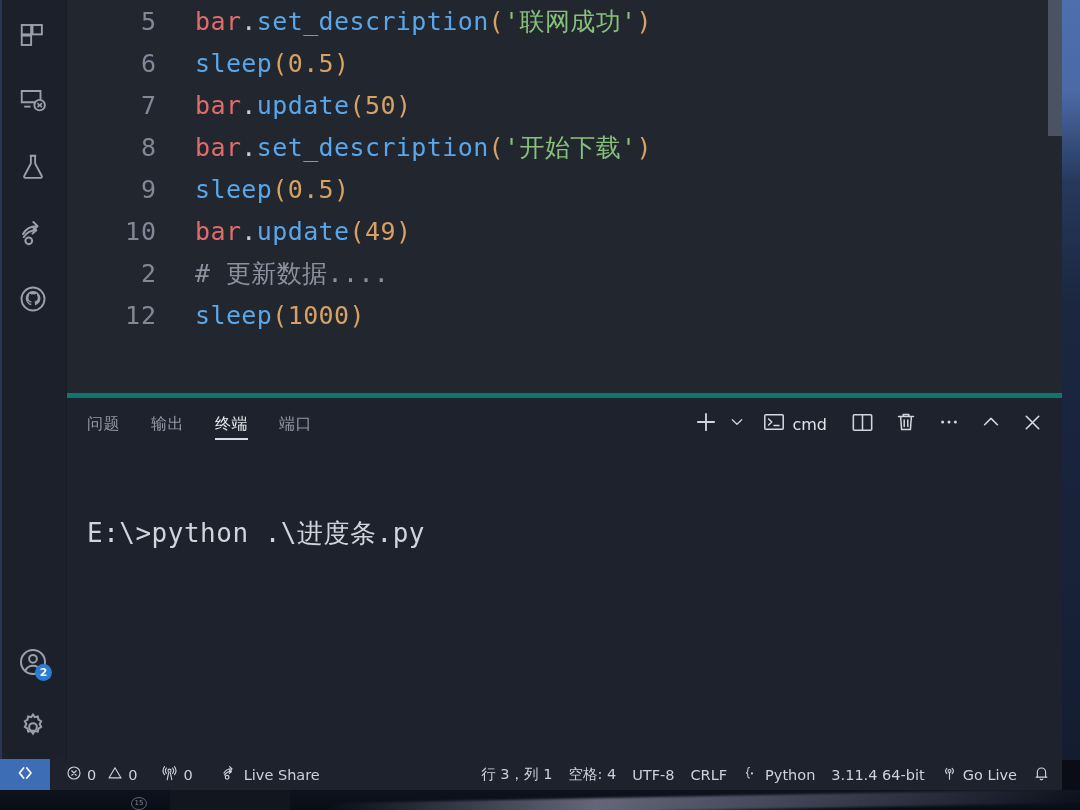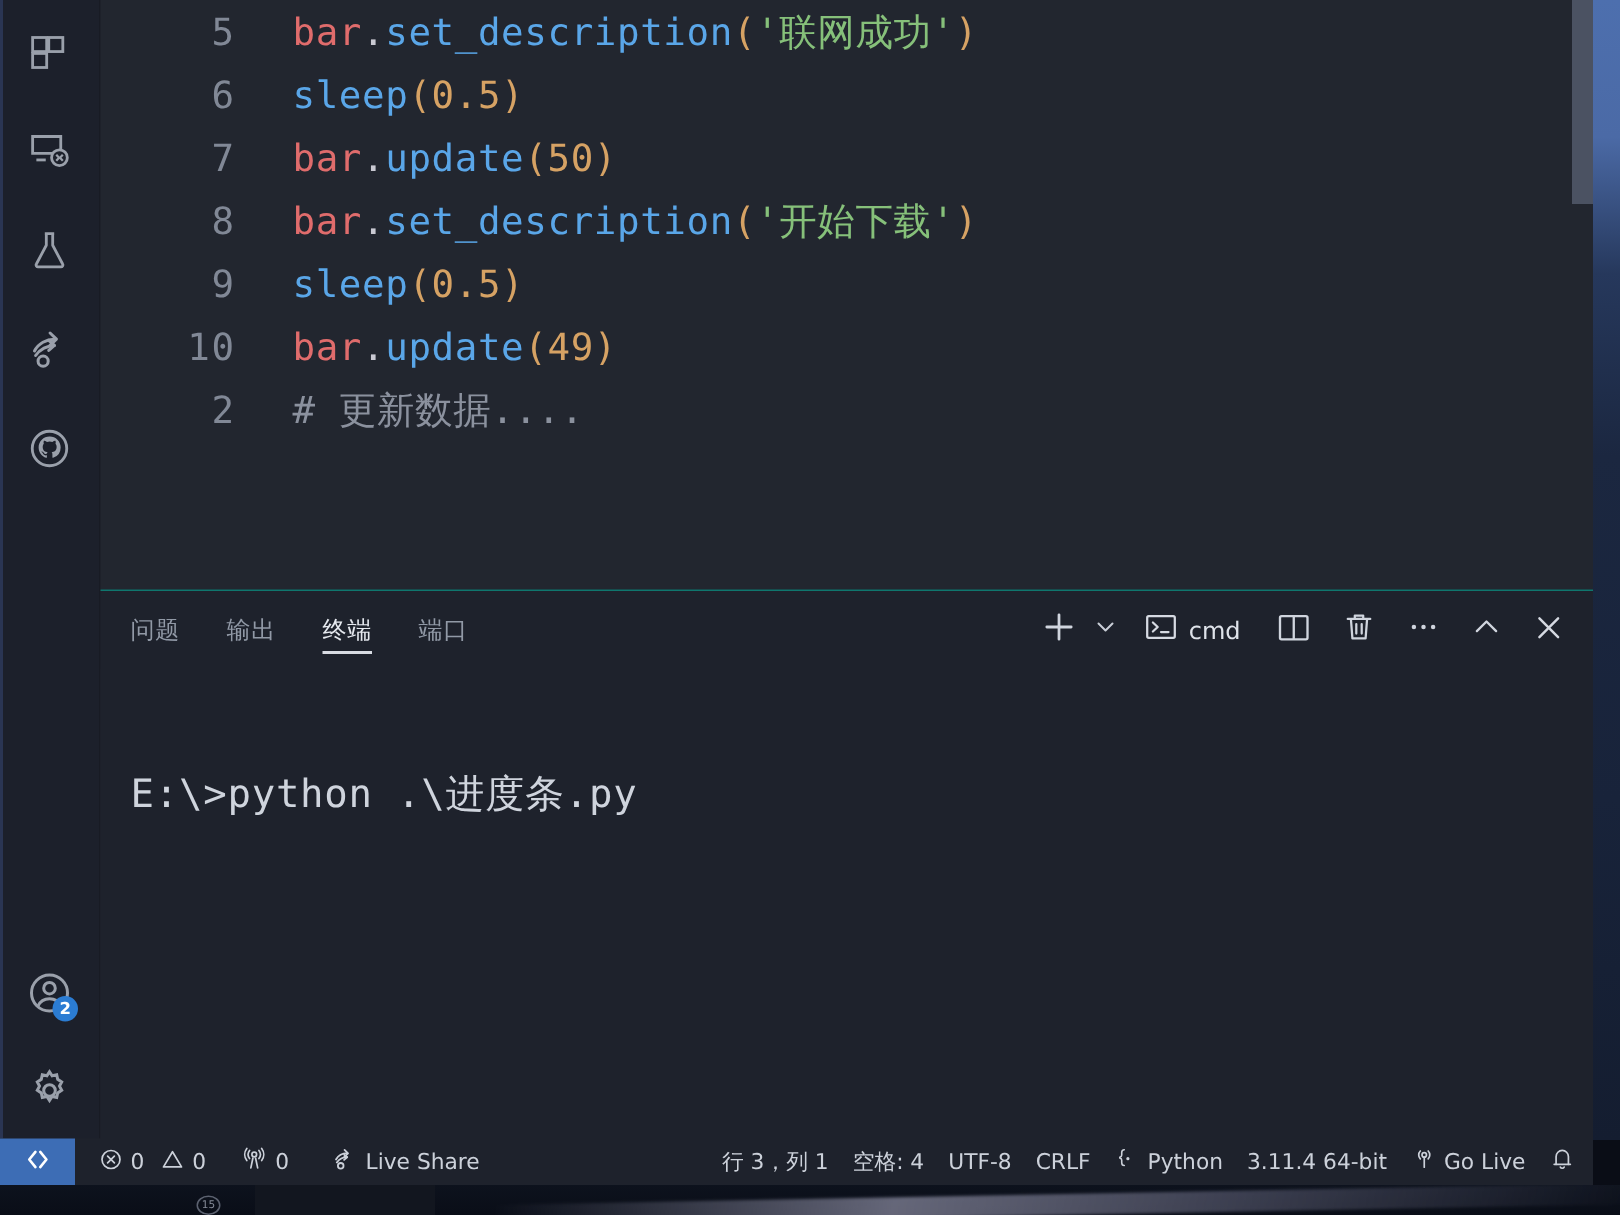--- a/index.html
+++ b/index.html
@@ -118,21 +118,21 @@
     position: absolute; left: 0; top: 0; width: 14px; height: 136px;
     background: #525a6b;
     opacity: .85;
   }
 
   
   #panel {
     position: absolute; left: 67px; top: 393px;
     width: 995px; height: 366px;
     background: #1e222c;
-    border-top: 1px solid #0f766e;
+    border-top: 5px solid #0f766e;
   }
   #panel-header {
     position: relative;
     height: 52px;
     display: flex; align-items: center;
   }
   #panel-tabs {
     display: flex; align-items: center;
     margin-left: 20px; height: 52px;
   }
@@ -294,20 +294,21 @@
 
     <div id="editor">
       <div id="code-lines">
           <div class="code-row"><div class="lineno">5</div><div class="codetext"><span class="t-var">bar</span><span class="t-punct">.</span><span class="t-fn">set_description</span><span class="t-paren">(</span><span class="t-str">'联网成功'</span><span class="t-paren">)</span></div></div>
           <div class="code-row"><div class="lineno">6</div><div class="codetext"><span class="t-fn">sleep</span><span class="t-paren">(</span><span class="t-num">0.5</span><span class="t-paren">)</span></div></div>
           <div class="code-row"><div class="lineno">7</div><div class="codetext"><span class="t-var">bar</span><span class="t-punct">.</span><span class="t-fn">update</span><span class="t-paren">(</span><span class="t-num">50</span><span class="t-paren">)</span></div></div>
           <div class="code-row"><div class="lineno">8</div><div class="codetext"><span class="t-var">bar</span><span class="t-punct">.</span><span class="t-fn">set_description</span><span class="t-paren">(</span><span class="t-str">'开始下载'</span><span class="t-paren">)</span></div></div>
           <div class="code-row"><div class="lineno">9</div><div class="codetext"><span class="t-fn">sleep</span><span class="t-paren">(</span><span class="t-num">0.5</span><span class="t-paren">)</span></div></div>
           <div class="code-row"><div class="lineno">10</div><div class="codetext"><span class="t-var">bar</span><span class="t-punct">.</span><span class="t-fn">update</span><span class="t-paren">(</span><span class="t-num">49</span><span class="t-paren">)</span></div></div>
           <div class="code-row"><div class="lineno">2</div><div class="codetext"><span class="t-comment"># 更新数据....</span></div></div>
+          <div class="code-row"><div class="lineno">12</div><div class="codetext"><span class="t-fn">sleep</span><span class="t-paren">(</span><span class="t-num">1000</span><span class="t-paren">)</span></div></div>
         </div>
 
       <div id="editor-scrollbar">
         <div class="thumb"></div>
       </div>
     </div>
 
     <div id="panel">
 
       <div id="panel-header">

